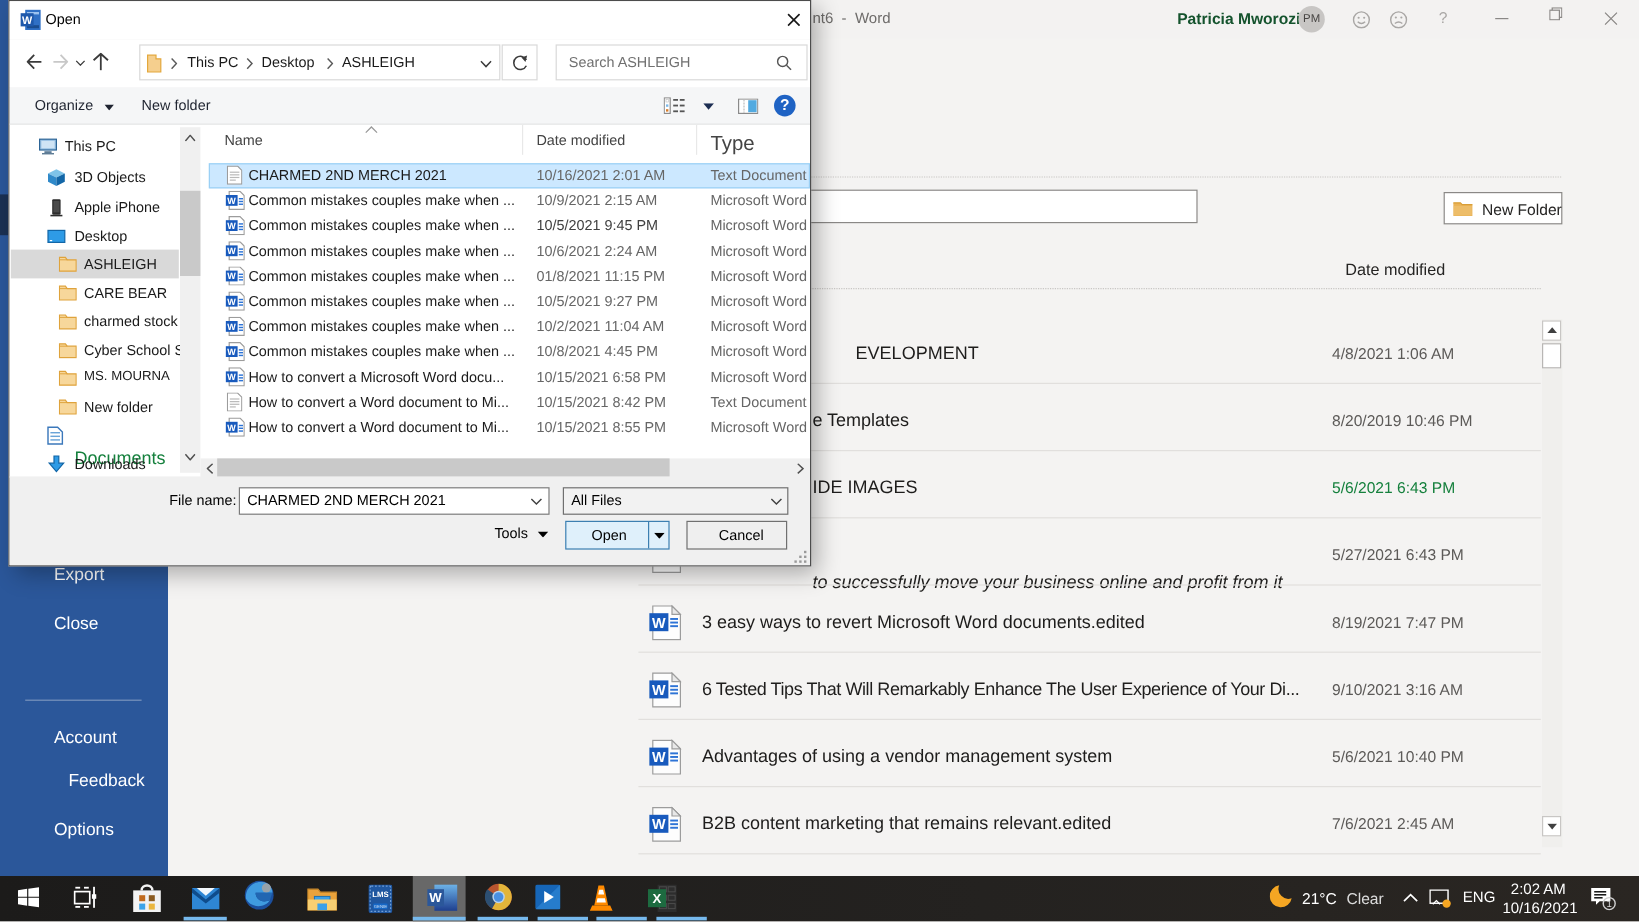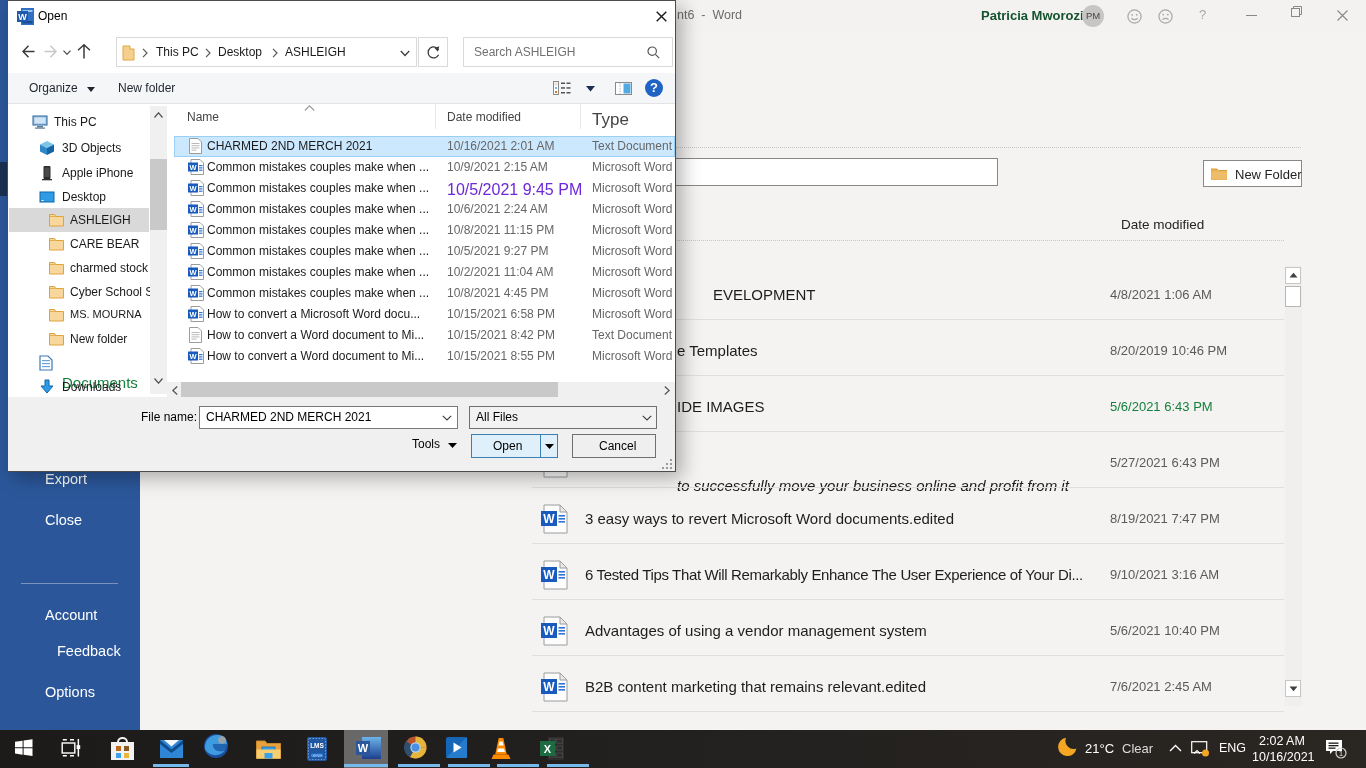--- a/index.html
+++ b/index.html
@@ -366,21 +366,21 @@
         <span class="abs" style="left:584px;top:56px;font-size:12px;color:#666;white-space:nowrap;">Microsoft Word</span>
         <svg class="abs" style="left:180px;top:76px;" width="16" height="16" viewBox="0 0 16 16">
           <path d="M3 0.5 L12 0.5 L15.5 4 L15.5 15.5 L3 15.5 Z" fill="#fff" stroke="#9c9c9c" stroke-width="1"></path>
           <rect x="0" y="3.5" width="10" height="9" fill="#185abd"></rect>
           <text x="5" y="10.8" font-size="7.5" font-weight="bold" fill="#fff" text-anchor="middle" font-family="Liberation Sans">W</text>
           <rect x="11" y="6" width="3.5" height="1.2" fill="#2e74d6"></rect>
           <rect x="11" y="8.3" width="3.5" height="1.2" fill="#2e74d6"></rect>
           <rect x="11" y="10.6" width="3.5" height="1.2" fill="#2e74d6"></rect>
         </svg>
         <span class="abs" style="left:199px;top:77px;font-size:12px;color:#1b1b1b;white-space:nowrap;">Common mistakes couples make when ...</span>
-        <span class="abs" style="left:439px;top:77px;font-size:16px;color:#6d28d9;white-space:nowrap;">10/5/2021 9:45 PM</span>
+        <span class="abs" style="left:439px;top:77px;font-size:12px;color:#404040;white-space:nowrap;">10/5/2021 9:45 PM</span>
         <span class="abs" style="left:584px;top:77px;font-size:12px;color:#666;white-space:nowrap;">Microsoft Word</span>
         <svg class="abs" style="left:180px;top:97px;" width="16" height="16" viewBox="0 0 16 16">
           <path d="M3 0.5 L12 0.5 L15.5 4 L15.5 15.5 L3 15.5 Z" fill="#fff" stroke="#9c9c9c" stroke-width="1"></path>
           <rect x="0" y="3.5" width="10" height="9" fill="#185abd"></rect>
           <text x="5" y="10.8" font-size="7.5" font-weight="bold" fill="#fff" text-anchor="middle" font-family="Liberation Sans">W</text>
           <rect x="11" y="6" width="3.5" height="1.2" fill="#2e74d6"></rect>
           <rect x="11" y="8.3" width="3.5" height="1.2" fill="#2e74d6"></rect>
           <rect x="11" y="10.6" width="3.5" height="1.2" fill="#2e74d6"></rect>
         </svg>
         <span class="abs" style="left:199px;top:98px;font-size:12px;color:#1b1b1b;white-space:nowrap;">Common mistakes couples make when ...</span>
@@ -388,21 +388,21 @@
         <span class="abs" style="left:584px;top:98px;font-size:12px;color:#666;white-space:nowrap;">Microsoft Word</span>
         <svg class="abs" style="left:180px;top:118px;" width="16" height="16" viewBox="0 0 16 16">
           <path d="M3 0.5 L12 0.5 L15.5 4 L15.5 15.5 L3 15.5 Z" fill="#fff" stroke="#9c9c9c" stroke-width="1"></path>
           <rect x="0" y="3.5" width="10" height="9" fill="#185abd"></rect>
           <text x="5" y="10.8" font-size="7.5" font-weight="bold" fill="#fff" text-anchor="middle" font-family="Liberation Sans">W</text>
           <rect x="11" y="6" width="3.5" height="1.2" fill="#2e74d6"></rect>
           <rect x="11" y="8.3" width="3.5" height="1.2" fill="#2e74d6"></rect>
           <rect x="11" y="10.6" width="3.5" height="1.2" fill="#2e74d6"></rect>
         </svg>
         <span class="abs" style="left:199px;top:119px;font-size:12px;color:#1b1b1b;white-space:nowrap;">Common mistakes couples make when ...</span>
-        <span class="abs" style="left:439px;top:119px;font-size:12px;color:#666;white-space:nowrap;">10/8/2021 11:15 PM</span>
+        <span class="abs" style="left:439px;top:119px;font-size:12px;color:#666;white-space:nowrap;">01/8/2021 11:15 PM</span>
         <span class="abs" style="left:584px;top:119px;font-size:12px;color:#666;white-space:nowrap;">Microsoft Word</span>
         <svg class="abs" style="left:180px;top:139px;" width="16" height="16" viewBox="0 0 16 16">
           <path d="M3 0.5 L12 0.5 L15.5 4 L15.5 15.5 L3 15.5 Z" fill="#fff" stroke="#9c9c9c" stroke-width="1"></path>
           <rect x="0" y="3.5" width="10" height="9" fill="#185abd"></rect>
           <text x="5" y="10.8" font-size="7.5" font-weight="bold" fill="#fff" text-anchor="middle" font-family="Liberation Sans">W</text>
           <rect x="11" y="6" width="3.5" height="1.2" fill="#2e74d6"></rect>
           <rect x="11" y="8.3" width="3.5" height="1.2" fill="#2e74d6"></rect>
           <rect x="11" y="10.6" width="3.5" height="1.2" fill="#2e74d6"></rect>
         </svg>
         <span class="abs" style="left:199px;top:140px;font-size:12px;color:#1b1b1b;white-space:nowrap;">Common mistakes couples make when ...</span>

